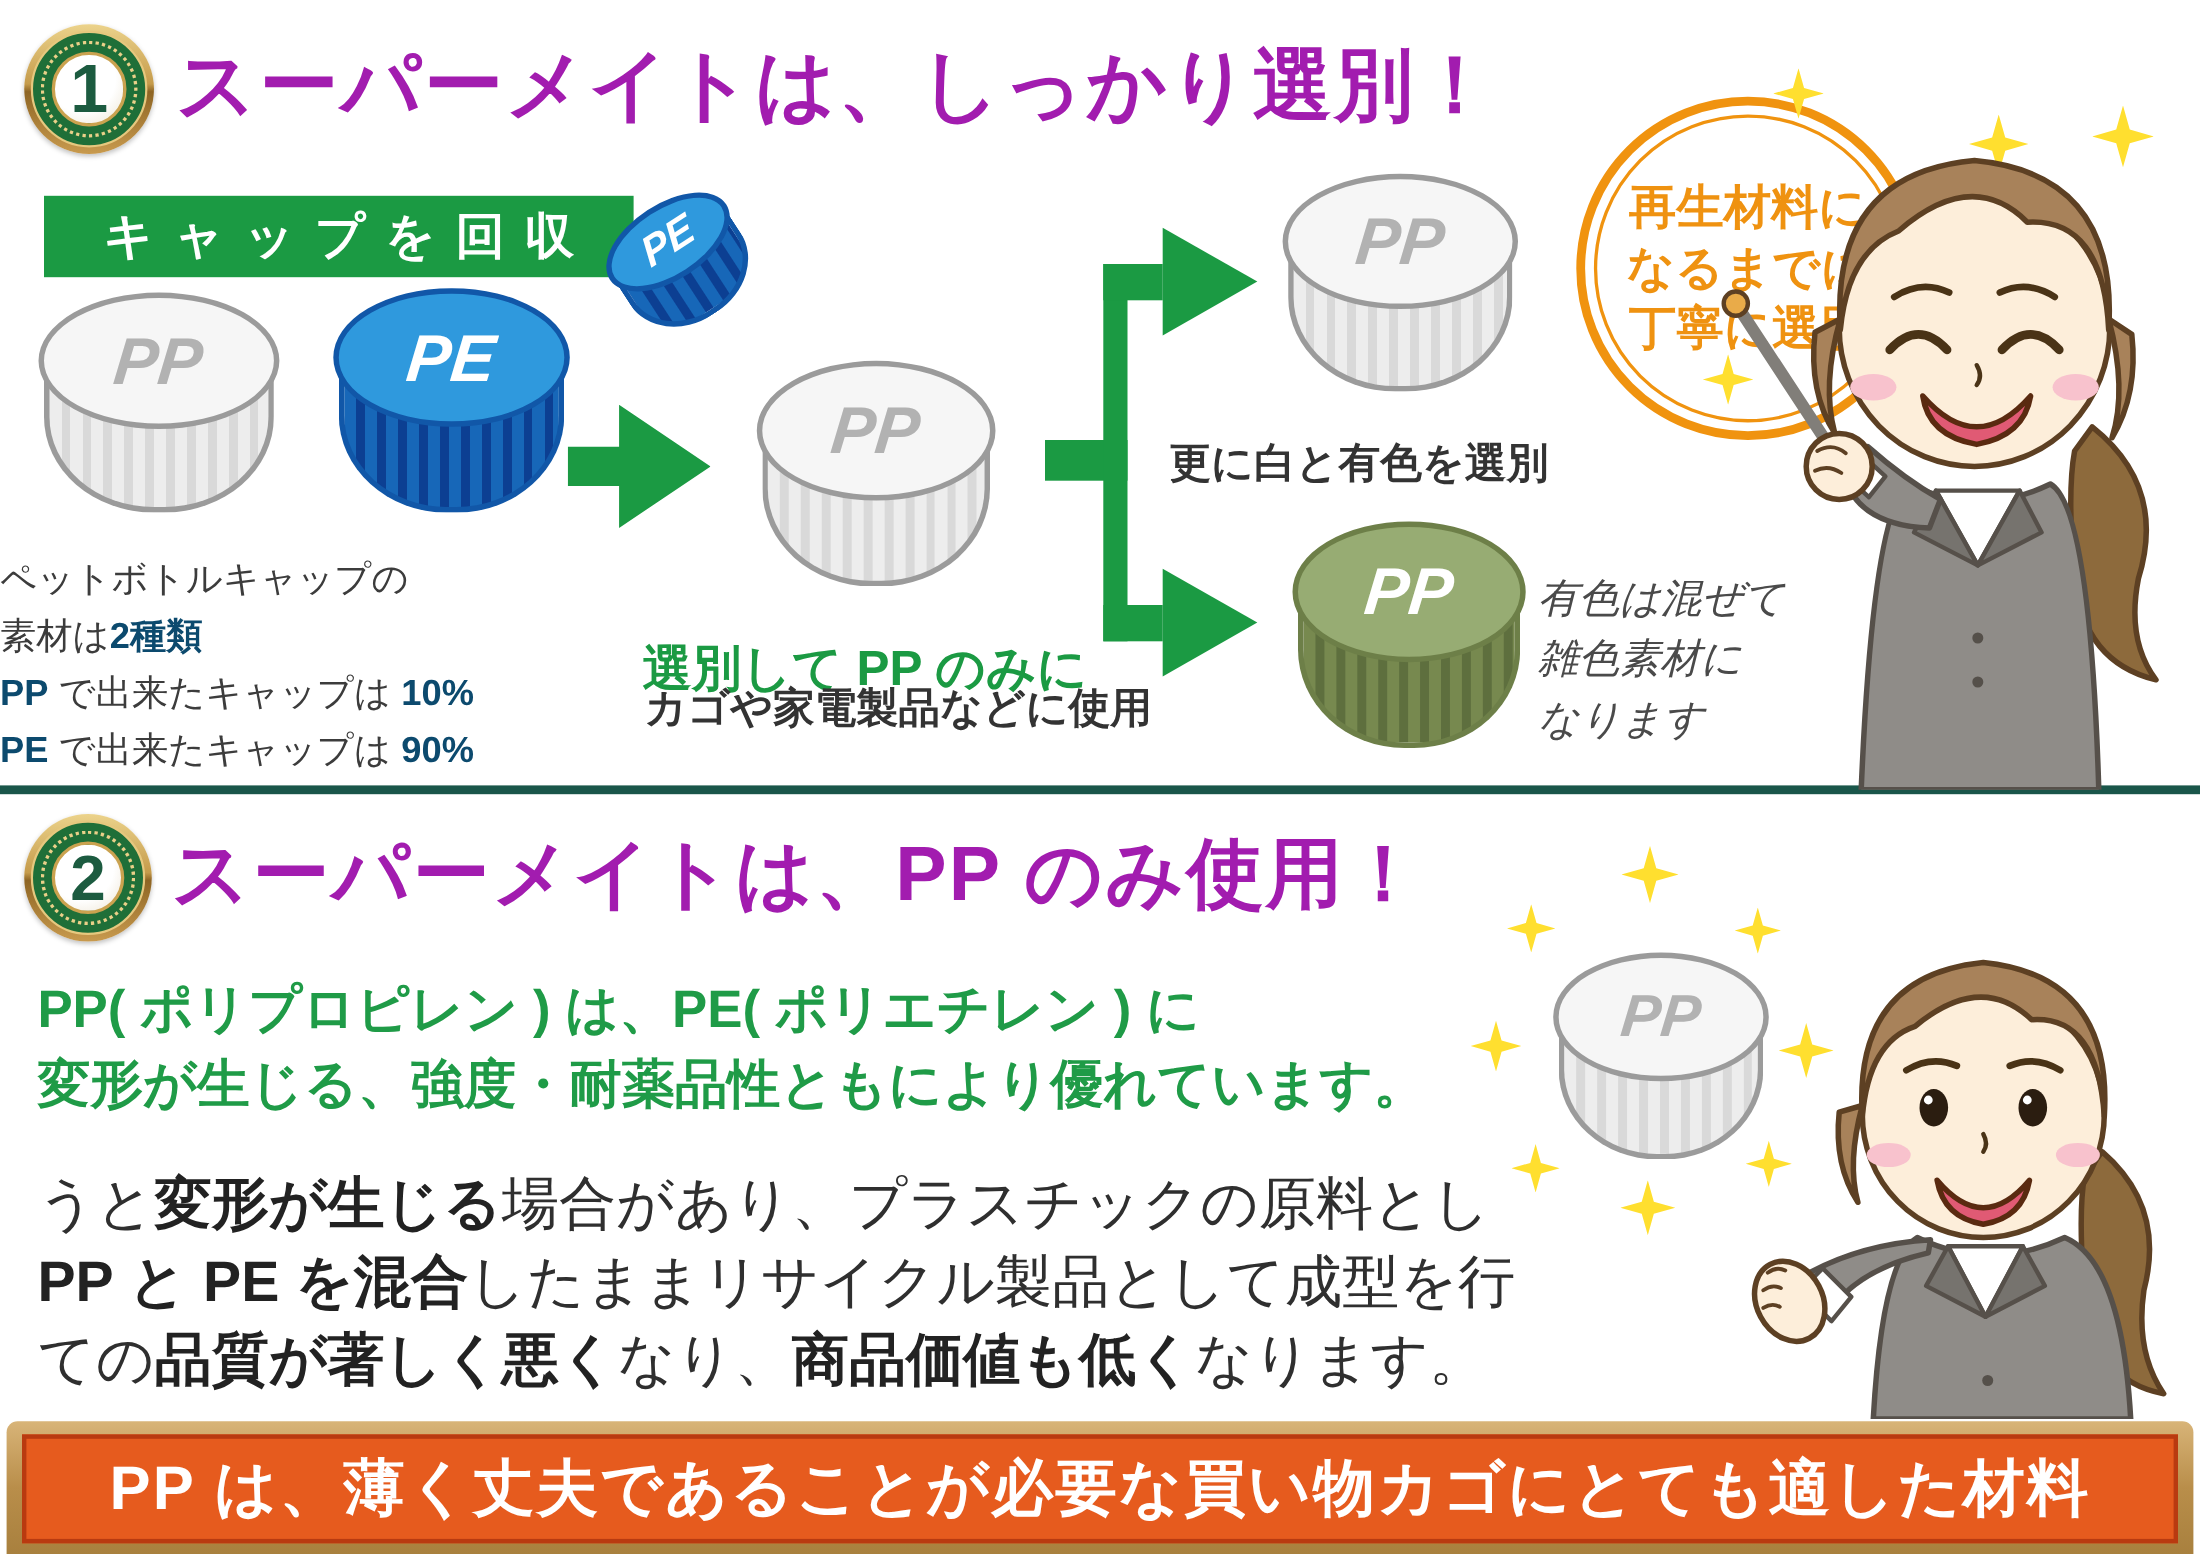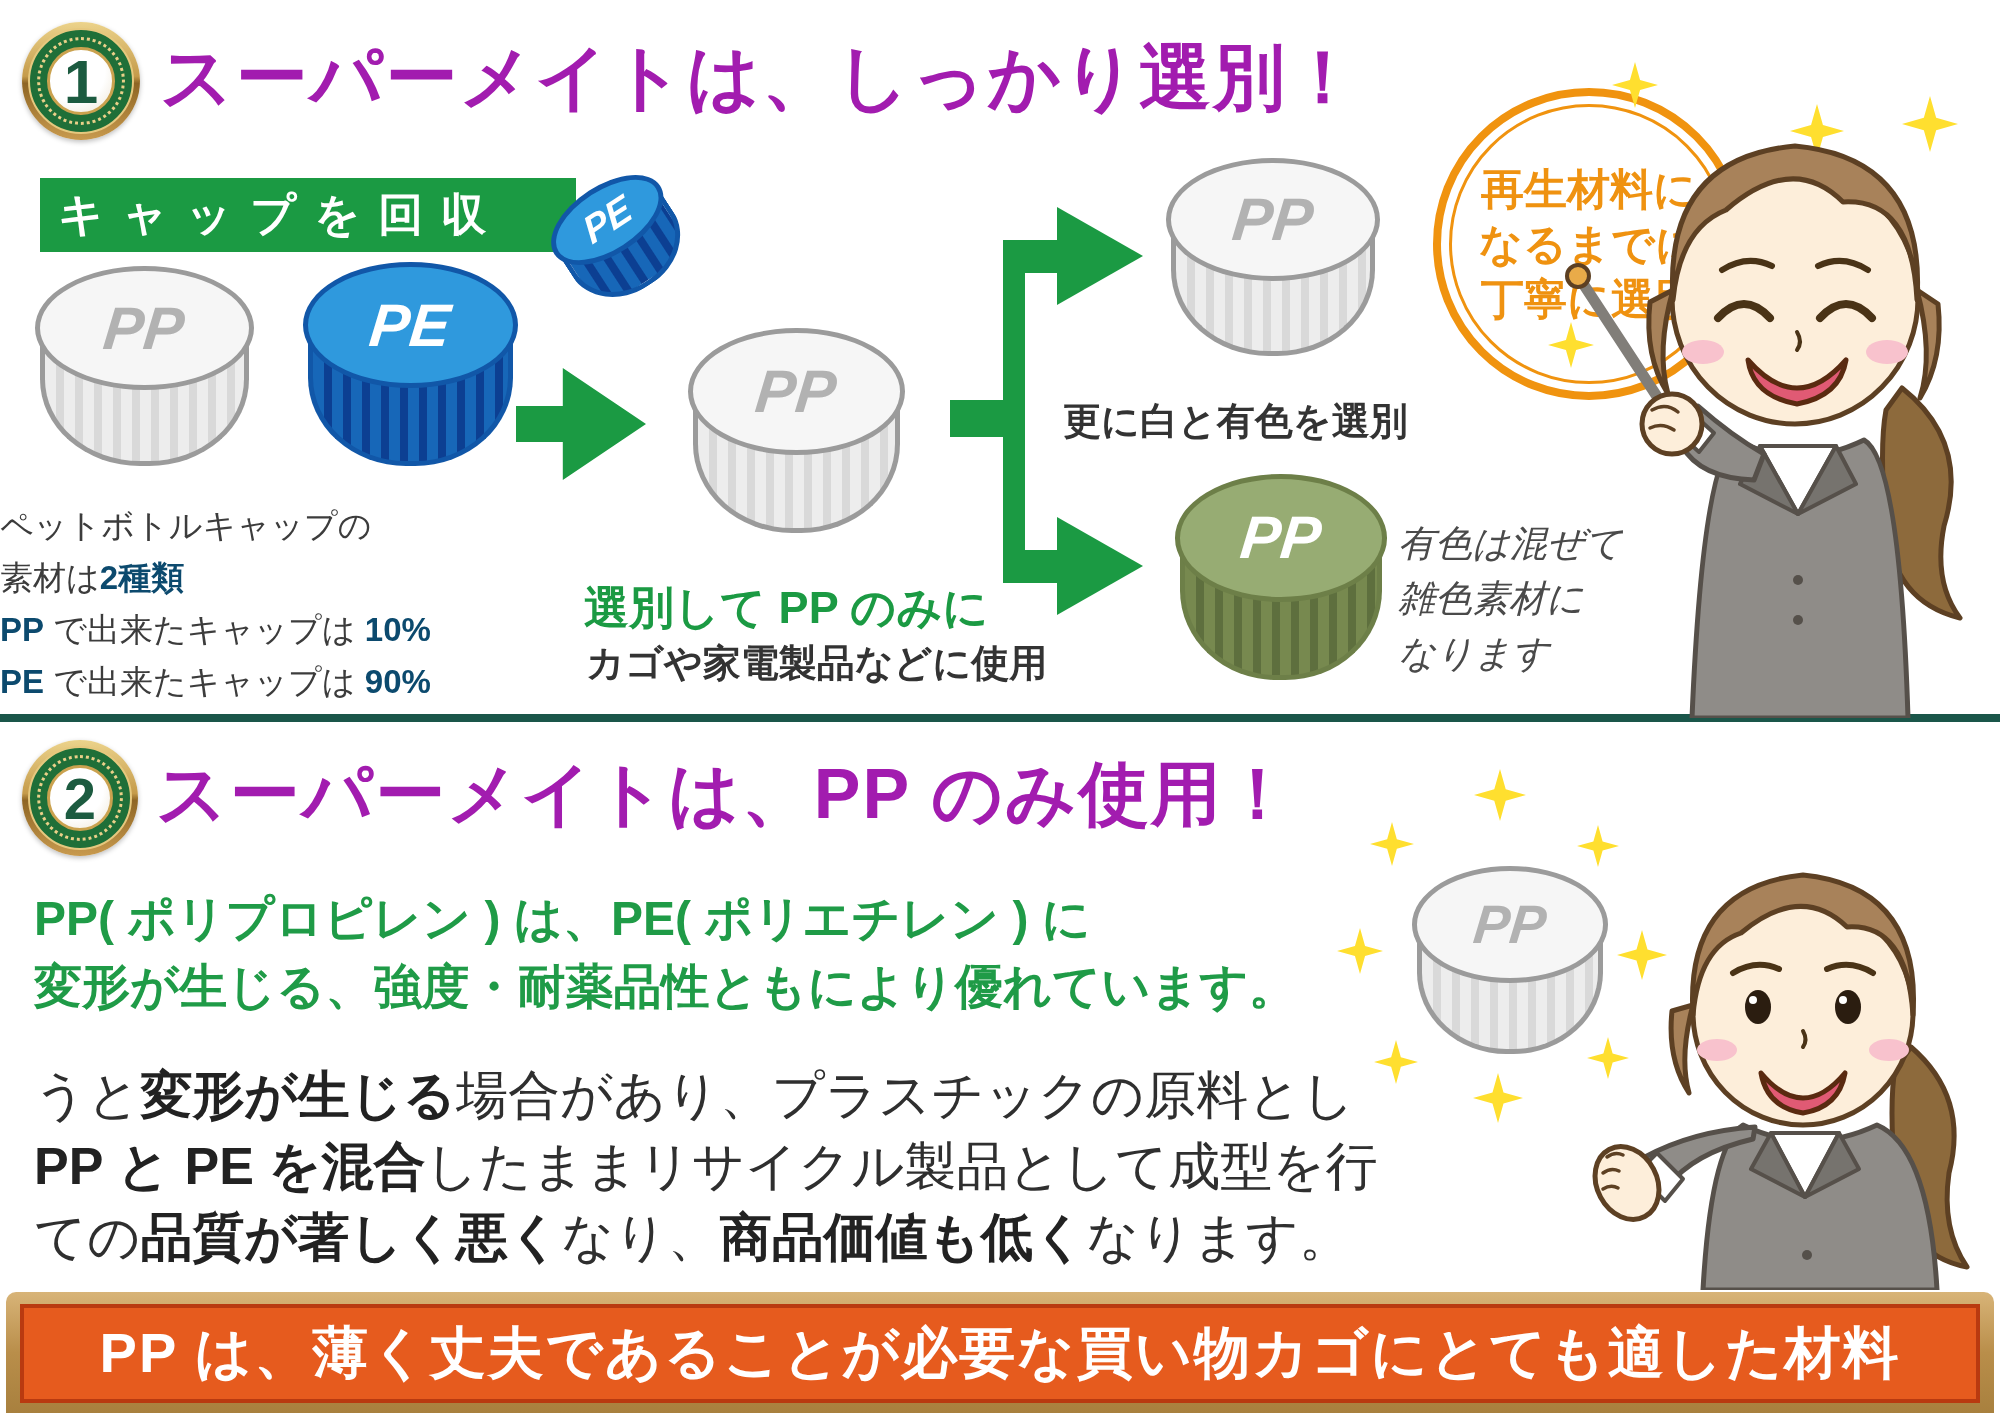--- a/index.html
+++ b/index.html
@@ -18,33 +18,33 @@
               display:flex;align-items:center;justify-content:center;color:#1c5b40;font-weight:900;}
   #medal1{left:22px;top:22px;width:118px;height:118px;} #medal1 .medal-core{font-size:62px;}
   #medal2{left:22px;top:740px;width:116px;height:116px;} #medal2 .medal-core{font-size:58px;}
 
   
   .sec-title{position:absolute;font-weight:900;color:#a21caf;letter-spacing:2px;white-space:nowrap;text-align:right;}
   #title1{left:160px;top:30px;font-size:72px;}
   #title2{left:156px;top:748px;font-size:70px;}
 
   #collect-bar{position:absolute;left:40px;top:178px;width:536px;height:74px;background:#1b9a43;
-               display:flex;align-items:center;}
+               display:flex;align-items:center;justify-content:center;}
   #collect-bar span{color:#ffffff;font-weight:800;font-size:45px;letter-spacing:18px;padding-left:18px;white-space:nowrap;}
 
   #intro{position:absolute;left:0px;top:500px;width:575px;text-align:left;
          font-size:33px;line-height:52px;color:#3c3c3c;}
   #intro b{color:#0c4a6e;}
 
   #pe-note{position:absolute;left:682px;top:200px;color:#3c3c3c;white-space:nowrap;}
   #pe-note .l1{font-size:32px;line-height:44px;}
   #pe-note .l2{font-size:37px;font-weight:800;color:#2f2f2f;line-height:48px;}
 
   #sort-green{position:absolute;left:584px;top:578px;font-size:45px;font-weight:800;color:#1b9a43;white-space:nowrap;}
-  #sort-black{position:absolute;left:586px;top:638px;font-size:38px;font-weight:800;color:#333333;white-space:nowrap;}
+  #sort-black{position:absolute;left:586px;top:618px;font-size:38px;font-weight:800;color:#333333;white-space:nowrap;}
   #branch-label{position:absolute;left:1063px;top:396px;font-size:38px;font-weight:800;color:#333333;white-space:nowrap;}
 
   #colored-note{position:absolute;left:1398px;top:516px;font-size:37px;line-height:55px;color:#4a4a4a;white-space:nowrap;font-style:italic;}
 
   #ring{position:absolute;left:1433px;top:88px;width:312px;height:312px;border:8px solid #f0930f;border-radius:50%;
         box-sizing:border-box;display:flex;align-items:center;justify-content:center;}
   #ring::before{content:"";position:absolute;inset:8px;border:3px solid #f0930f;border-radius:50%;}
   #ring .ring-text{text-align:center;font-size:43px;font-weight:700;color:#ef9210;line-height:55px;white-space:nowrap;}
 
   #divider{position:absolute;left:0;top:714px;width:100%;height:8px;background:#1a564a;}

